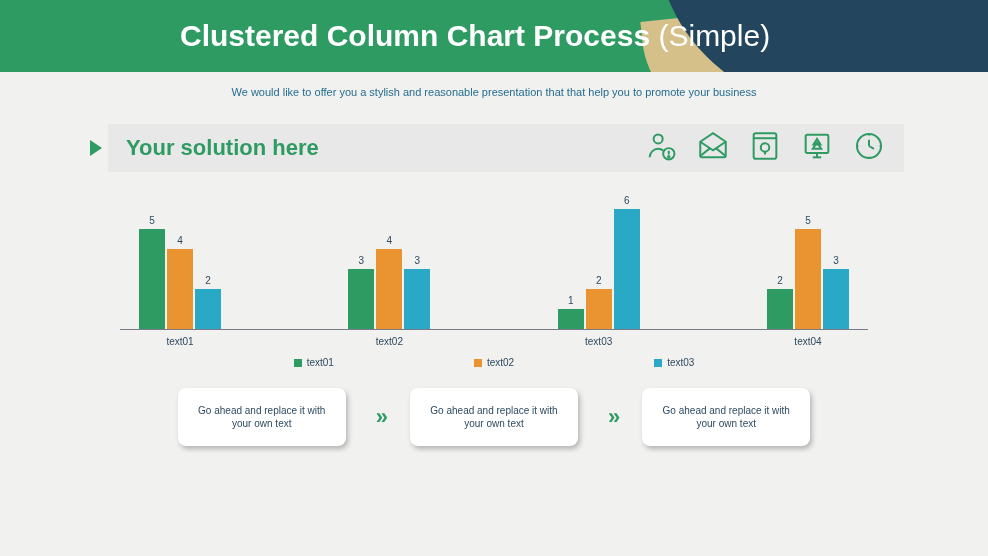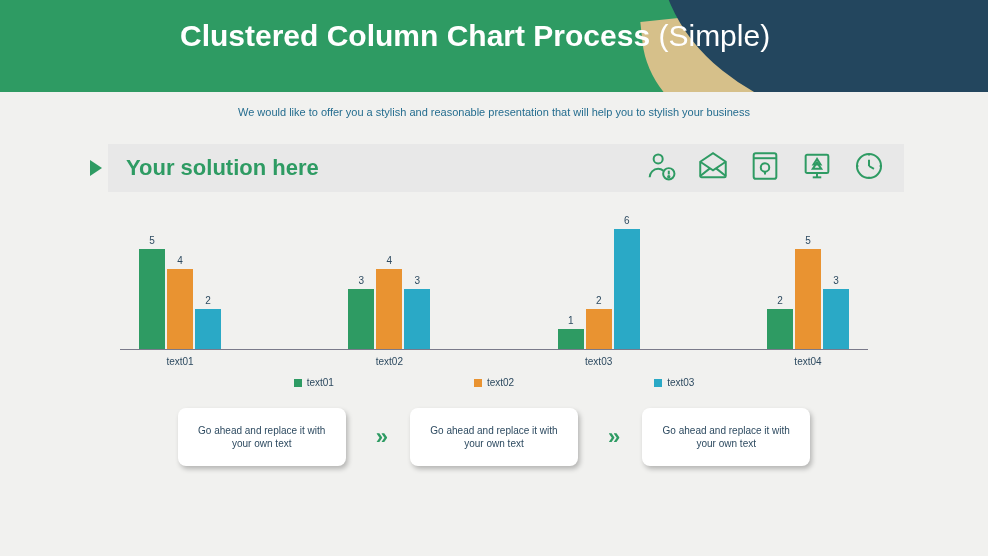--- a/index.html
+++ b/index.html
@@ -6,21 +6,21 @@
   body {
     width: 988px;
     height: 556px;
     font-family: "Segoe UI", Arial, sans-serif;
     background: #f1f1ef;
     overflow: hidden;
     position: relative;
   }
   .header {
     position: relative;
-    height: 92px;
+    height: 72px;
     background: #2e9b63;
     overflow: hidden;
   }
   .header .swoop-navy {
     position: absolute;
     right: -60px; top: -120px;
     width: 380px; height: 260px;
     background: #23465e;
     border-radius: 0 0 0 280px / 0 0 0 200px;
     transform: rotate(-8deg);
@@ -146,21 +146,21 @@
 
 <div class="header">
   <div class="swoop-tan"></div>
   <div class="swoop-navy"></div>
   <h1>
     <span class="bold">Clustered Column Chart Process</span>
     <span>(Simple)</span>
   </h1>
 </div>
 
-<div class="subtitle">We would like to offer you a stylish and reasonable presentation that will help you to stylish your business</div>
+<div class="subtitle">We would like to offer you a stylish and reasonable presentation that that help you to promote your business</div>
 
 <div class="banner">
   <div class="banner-marker"></div>
   <div class="banner-title">Your solution here</div>
   <div class="banner-icons">
     <span class="ic">
       <svg width="34" height="34" viewBox="0 0 24 24" fill="none" stroke="currentColor" stroke-width="1.4">
           <circle cx="10" cy="7" r="3.2"></circle>
           <path d="M4 20c0-3.3 2.7-6 6-6 1.4 0 2.7.5 3.7 1.3"></path>
           <circle cx="17.5" cy="17.5" r="4"></circle>

